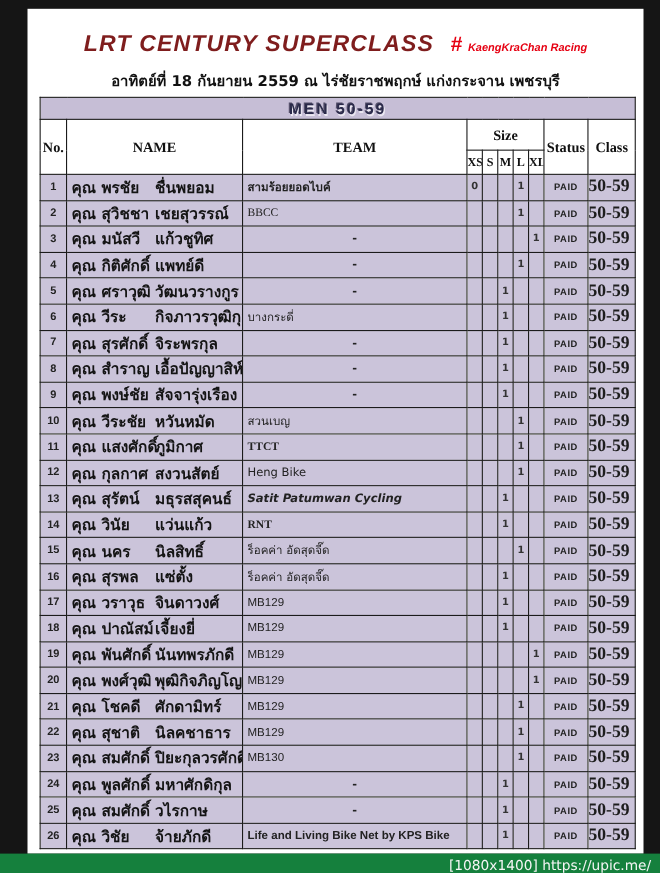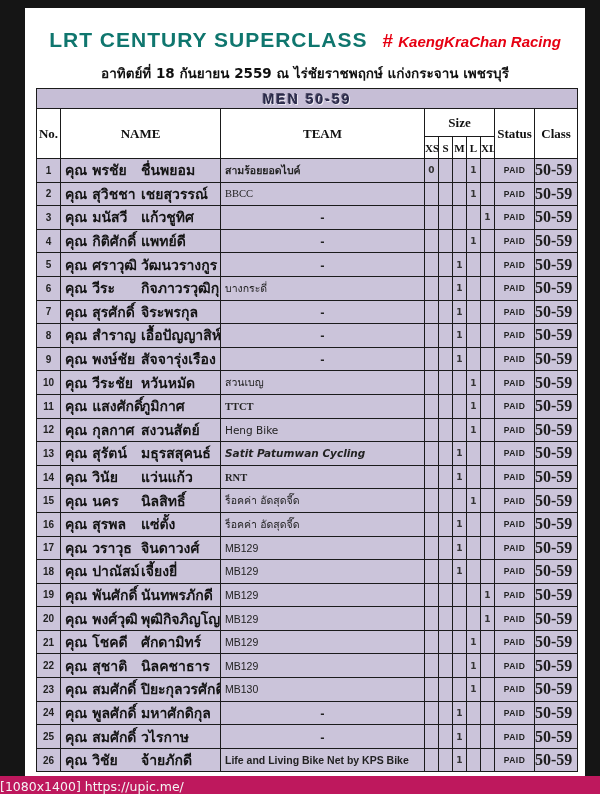--- a/index.html
+++ b/index.html
@@ -16,33 +16,33 @@
     width:560px; height:768px;
     background:#ffffff;
   }
   
   .title-line {
     position:absolute; top:20px; left:0; width:100%;
     text-align:center; white-space:nowrap;
   }
   .title-main {
     font-family:"Liberation Sans", sans-serif;
-    font-weight:bold; 
+    font-weight:bold; font-style:italic;
     font-size:21px; letter-spacing:1px;
-    color:#0f766e;
+    color:#7f1d1d;
   }
   .title-hash {
     font-family:"Liberation Sans", sans-serif;
     font-weight:bold; font-size:19px; color:#e60012;
     margin-left:10px;
   }
   .title-brand {
     font-family:"Liberation Sans", sans-serif;
     font-weight:bold; font-style:italic;
-    font-size:15px; color:#e60012;
+    font-size:10px; color:#e60012;
   }
   .subtitle-line {
     position:absolute; top:54px; left:0; width:100%;
     text-align:center;
     font-weight:bold; 
     font-size:13.5px; color:#111;
   }
   
   .race-table-wrap {
     position:absolute; left:11px; top:80px;
@@ -108,22 +108,22 @@
   .t-serifbold { font-family:"Liberation Serif", serif; font-weight:bold; font-size:10.5px; }
   .t-plain  { font-size:9.5px; color:#3c3c3c; }
   .t-gray   { color:#6e6e74; font-size:10px; }
   .t-bi     { font-weight:bold; font-style:italic; font-size:11px; color:#2a2a2a; }
   .t-mb     { font-size:12px; font-weight:500; color:#2e2e33; font-family:"Liberation Sans", sans-serif; }
   .t-small  { font-weight:bold; font-size:8.5px; color:#2a2a2a; font-family:"Liberation Sans", sans-serif; }
   
   .footer-bar {
     position:absolute; left:0; bottom:0;
     width:600px; height:18px;
-    background:#be185d;
-    text-align:left;
+    background:#15803d;
+    text-align:right;
   }
   .footer-text {
     color:#f5f5f5;
     font-size:12.5px;
     font-family:"DejaVu Sans", sans-serif;
     padding-right:8px;
     line-height:18px;
     display:inline-block;
   }
 </style>

